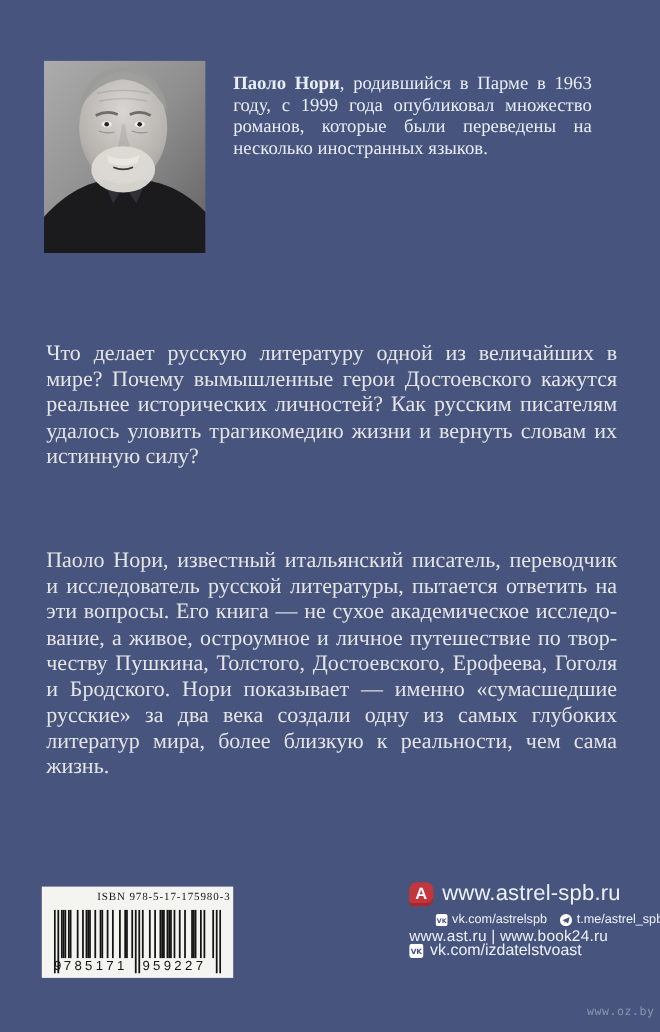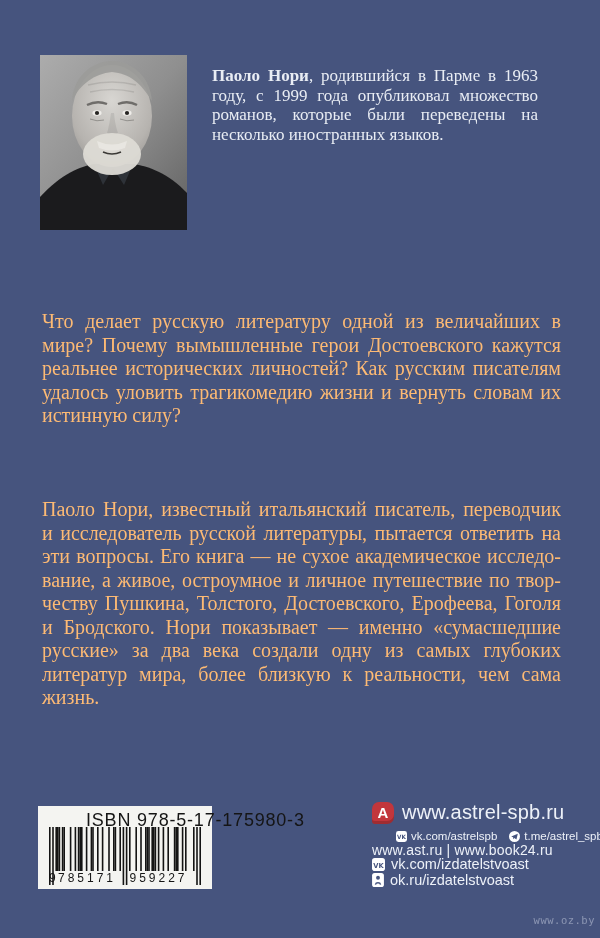--- a/index.html
+++ b/index.html
@@ -18,33 +18,33 @@
   .bio{
     position:absolute;left:199px;top:53px;width:352px;
     color:#E9EDF4;font-size:17px;line-height:19.6px;text-align:justify;
   }
   .bio p{margin:13px;}
   .bio b{font-weight:bold;}
 
   
   .annot{
     position:absolute;left:42px;width:519px;margin:0;
-    color:#fdba74;font-size:20px;line-height:23.5px;text-align:justify;
+    color:#e5e5e5;font-size:20px;line-height:23.5px;text-align:justify;
   }
   .annot1{top:310px;}
   .annot2{top:450px;margin-top:48px;}
 
   
   .barcode-box{
     position:absolute;left:38px;top:806px;width:174px;height:83px;
     background:#F4F4F1;
   }
   .isbn{
     position:absolute;top:4px;left:0;right:0;text-align:center;
-    font-family:Liberation Sans, sans-serif;font-size:18px;
+    font-family:Liberation Serif, serif;font-size:10px;
     letter-spacing:0.8px;color:#151515;white-space:nowrap;margin-left:48px;
   }
   .bars-wrap{position:absolute;left:11px;top:21px;width:152px;height:58px;}
   .bc-digits{
     position:absolute;left:0;right:0;bottom:0;height:13px;display:flex;
     font-family:"Liberation Sans", sans-serif;font-size:12px;line-height:13px;color:#151515;
   }
   .bc-digits .d9{width:9px;text-align:left;}
   .bc-digits .dg{flex:1;letter-spacing:3px;}
 
@@ -202,25 +202,17 @@
       <span>t.me/astrel_spb</span>
     </div>
     <div class="pub-row row3">www.ast.ru | www.book24.ru</div>
     <div class="pub-row row4">
       <svg class="icn" width="13" height="13" viewBox="0 0 12 12">
         <rect width="12" height="12" rx="2.6" fill="#FFFFFF"></rect>
         <text x="6" y="8.8" font-family="DejaVu Sans, sans-serif" font-size="6.2" font-weight="bold" fill="#46547E" text-anchor="middle">VK</text>
       </svg>
       <span>vk.com/izdatelstvoast</span>
     </div>
-    <div class="pub-row row5">
-      <svg class="icn" width="12" height="14" viewBox="0 0 11 13">
-        <rect width="11" height="13" rx="2.4" fill="#FFFFFF"></rect>
-        <circle cx="5.5" cy="4.4" r="1.8" fill="#46547E"></circle>
-        <path d="M3.1 10.8 c0.5 -2.4 4.3 -2.4 4.8 0" stroke="#46547E" stroke-width="1.3" fill="none"></path>
-      </svg>
-      <span>ok.ru/izdatelstvoast</span>
-    </div>
   </div>
 
   <div class="watermark">www.oz.by</div>
 
 </div>
 
 </body></html>

